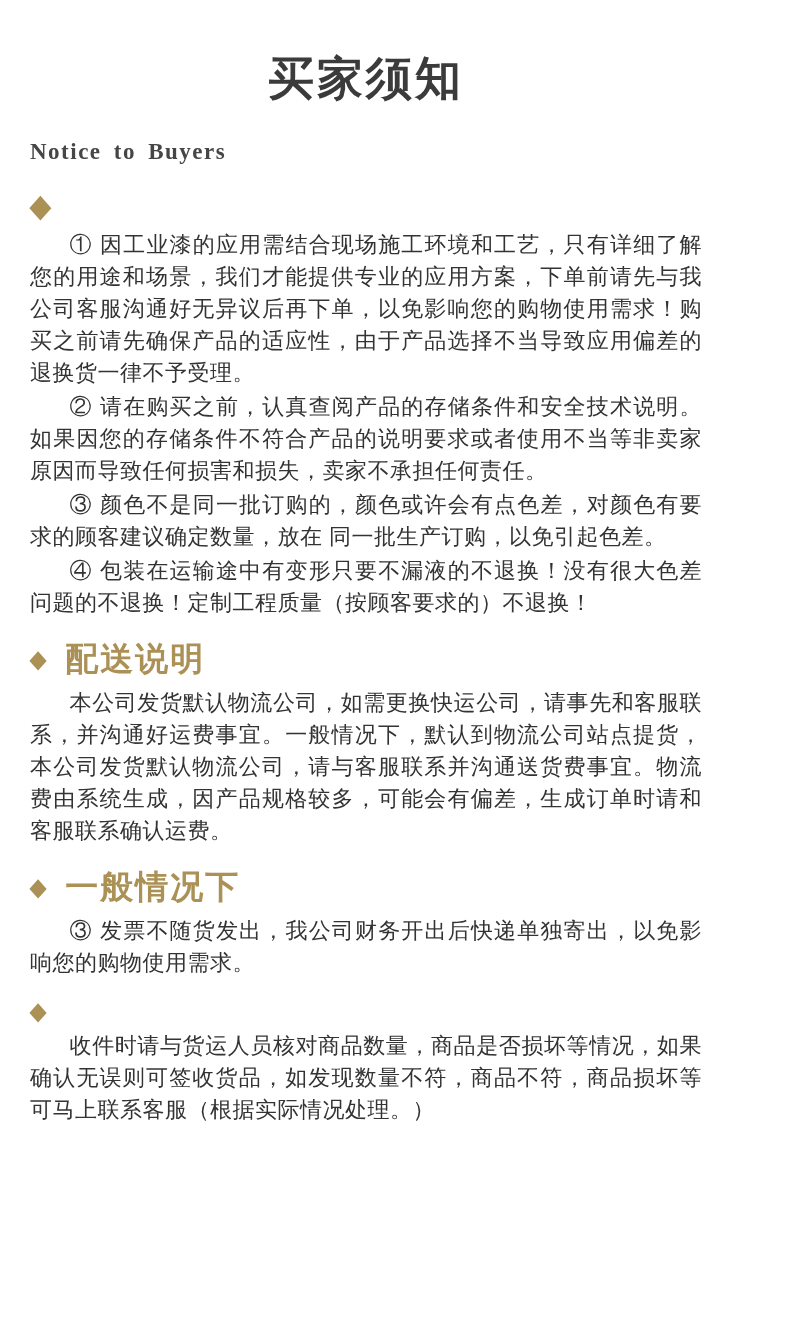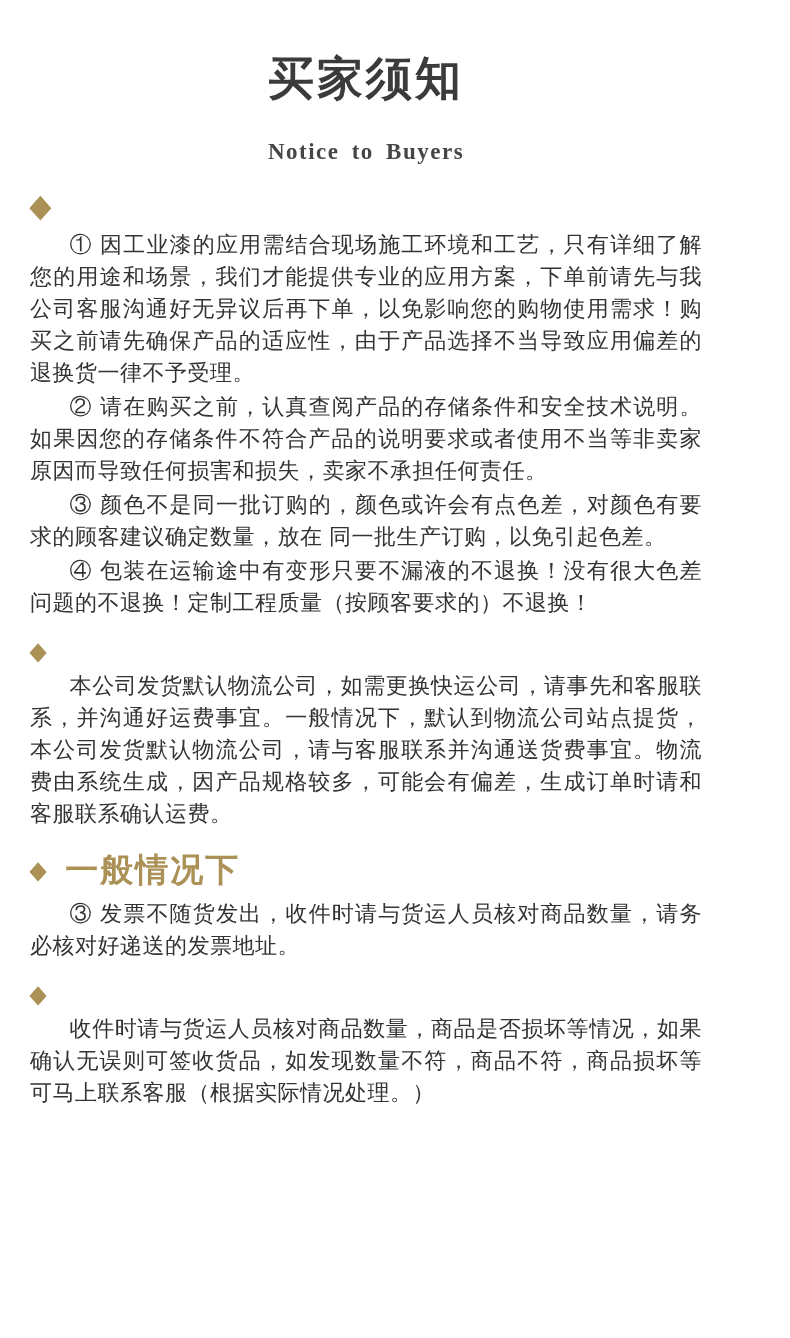--- a/index.html
+++ b/index.html
@@ -23,21 +23,20 @@
     margin: 0 0 34px 0;
     text-align: center;
     font-size: 46px;
     font-weight: 900;
     color: #3b3b3b;
     letter-spacing: 3px;
     line-height: 1.15;
   }
   .page-subtitle {
     margin: 0 0 28px 0;
-    text-align: center;
     font-family: "Liberation Serif", serif;
     font-weight: 700;
     font-size: 23px;
     color: #464646;
     letter-spacing: 1.5px;
     word-spacing: 5px;
   }
   .section-heading {
     display: flex;
     align-items: center;
@@ -84,30 +83,31 @@
     </h2>
     <p class="body-para">① 因工业漆的应用需结合现场施工环境和工艺，只有详细了解您的用途和场景，我们才能提供专业的应用方案，下单前请先与我公司客服沟通好无异议后再下单，以免影响您的购物使用需求！购买之前请先确保产品的适应性，由于产品选择不当导致应用偏差的退换货一律不予受理。</p>
     <p class="body-para">② 请在购买之前，认真查阅产品的存储条件和安全技术说明。如果因您的存储条件不符合产品的说明要求或者使用不当等非卖家原因而导致任何损害和损失，卖家不承担任何责任。</p>
     <p class="body-para">③ 颜色不是同一批订购的，颜色或许会有点色差，对颜色有要求的顾客建议确定数量，放在 同一批生产订购，以免引起色差。</p>
     <p class="body-para">④ 包装在运输途中有变形只要不漏液的不退换！没有很大色差问题的不退换！定制工程质量（按顾客要求的）不退换！</p>
   </section>
 
   <section>
     <h2 class="section-heading">
       <span class="diamond">◆</span>
+      <span>配送说明</span>
     </h2>
     <p class="body-para">本公司发货默认物流公司，如需更换快运公司，请事先和客服联系，并沟通好运费事宜。一般情况下，默认到物流公司站点提货，本公司发货默认物流公司，请与客服联系并沟通送货费事宜。物流费由系统生成，因产品规格较多，可能会有偏差，生成订单时请和客服联系确认运费。</p>
   </section>
 
   <section>
     <h2 class="section-heading">
       <span class="diamond">◆</span>
       <span>一般情况下</span>
     </h2>
-    <p class="body-para">③ 发票不随货发出，收件时请与货运人员核对商品数量，请务必核对好递送的发票地址。</p>
+    <p class="body-para">③ 发票不随货发出，我公司财务开出后快递单独寄出，以免影响您的购物使用需求。</p>
   </section>
 
   <section>
     <h2 class="section-heading">
       <span class="diamond">◆</span>
     </h2>
     <p class="body-para">收件时请与货运人员核对商品数量，商品是否损坏等情况，如果确认无误则可签收货品，如发现数量不符，商品不符，商品损坏等可马上联系客服（根据实际情况处理。）</p>
   </section>
 
 </div>

